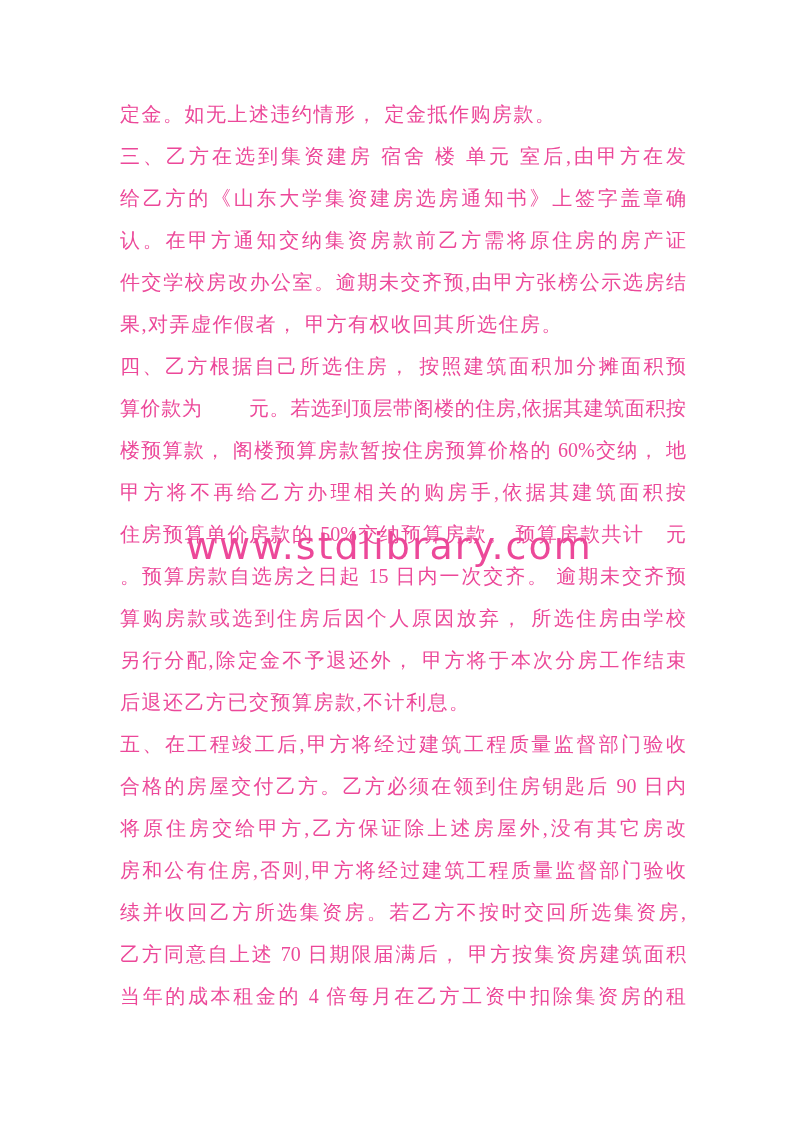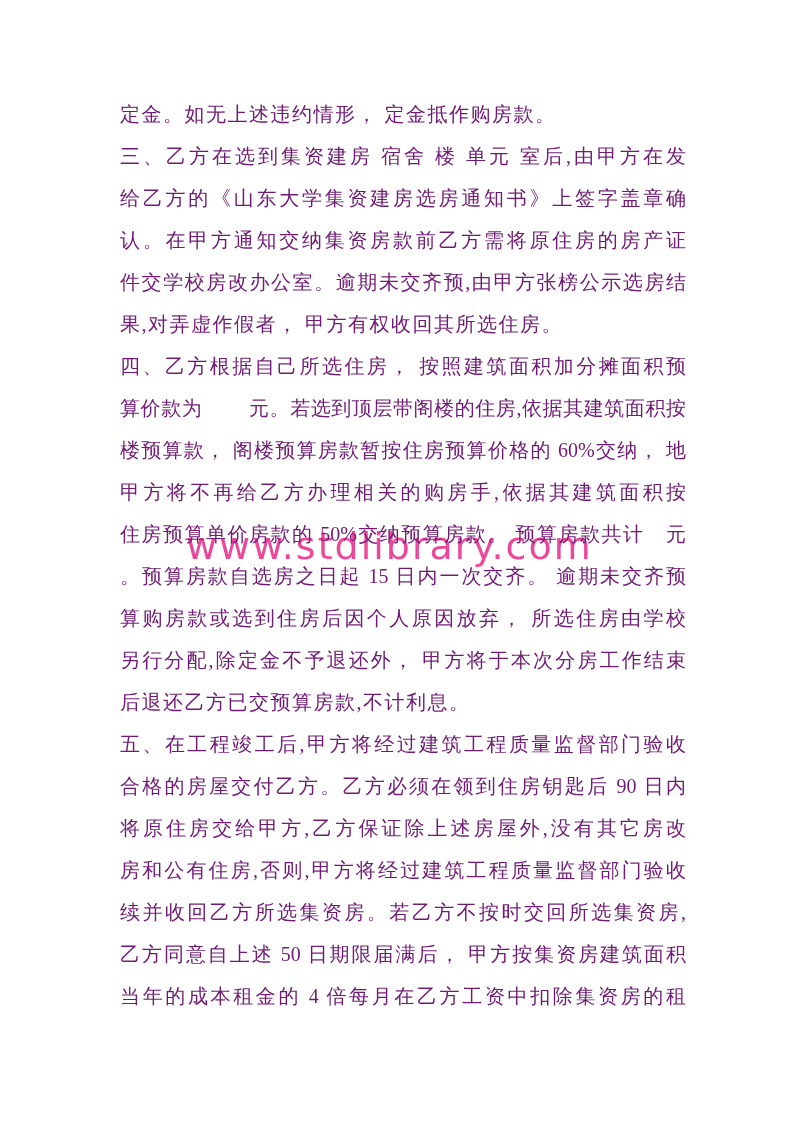--- a/index.html
+++ b/index.html
@@ -35,21 +35,21 @@
     z-index: 0;
     pointer-events: none;
     user-select: none;
   }
   .doc-body {
     position: absolute;
     left: 120px;
     top: 93px;
     width: 566px;
     z-index: 1;
-    color: #701a75;
+    color: #ec4899;
   }
   .line {
     width: 566px;
     height: 42px;
     line-height: 42px;
     font-size: 20px;
     text-align: justify;
     text-align-last: justify;
     white-space: normal;
     overflow: hidden;
@@ -81,17 +81,17 @@
     <div class="line">住房预算单价房款的 50%交纳预算房款。 预算房款共计　元</div>
     <div class="line">。预算房款自选房之日起 15 日内一次交齐。 逾期未交齐预</div>
     <div class="line">算购房款或选到住房后因个人原因放弃， 所选住房由学校</div>
     <div class="line">另行分配,除定金不予退还外， 甲方将于本次分房工作结束</div>
     <div class="line para-end">后退还乙方已交预算房款,不计利息。</div>
     <div class="line">五、在工程竣工后,甲方将经过建筑工程质量监督部门验收</div>
     <div class="line">合格的房屋交付乙方。乙方必须在领到住房钥匙后 90 日内</div>
     <div class="line">将原住房交给甲方,乙方保证除上述房屋外,没有其它房改</div>
     <div class="line">房和公有住房,否则,甲方将经过建筑工程质量监督部门验收</div>
     <div class="line">续并收回乙方所选集资房。若乙方不按时交回所选集资房,</div>
-    <div class="line">乙方同意自上述 50 日期限届满后， 甲方按集资房建筑面积</div>
+    <div class="line">乙方同意自上述 70 日期限届满后， 甲方按集资房建筑面积</div>
     <div class="line">当年的成本租金的 4 倍每月在乙方工资中扣除集资房的租</div>
   </div>
 
 </div>
 
 </body></html>

